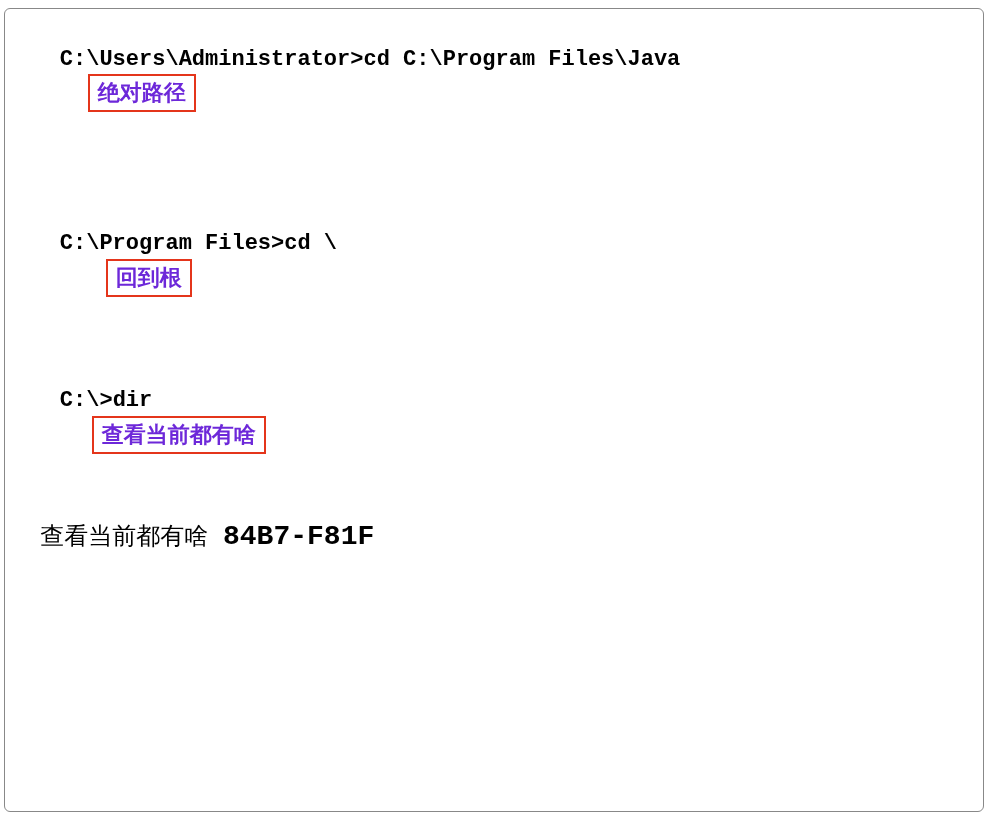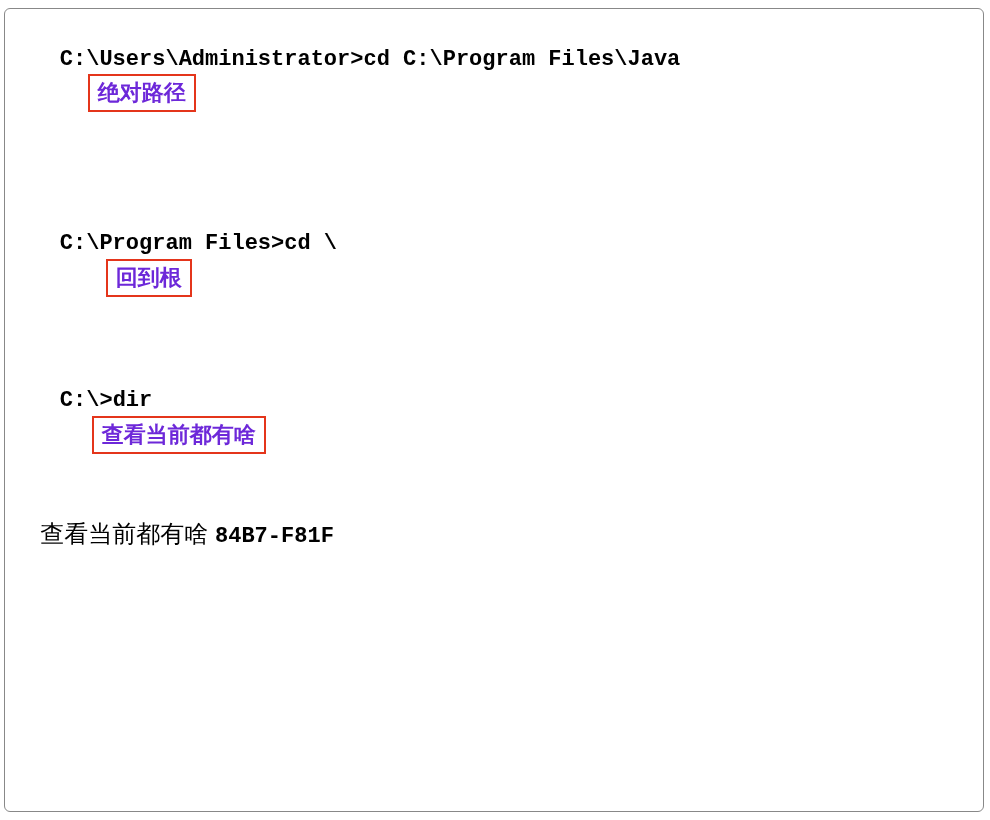--- a/index.html
+++ b/index.html
@@ -36,21 +36,21 @@
       margin-left: 10px;
       vertical-align: middle;
       background: #ffffff;
     }
     .info-cn {
       font-family: "SimSun","Microsoft YaHei",sans-serif;
       font-weight: normal;
       font-size: 24px;
     }
     .gap { height: 28px; }
-    .mono-part { font-family: "Consolas","Courier New",monospace; font-weight: bold; font-size:22px; }
+    .mono-part { font-family: "Consolas","Courier New",monospace; font-weight: bold; font-size:28px;margin-left:8px; }
   </style>
 </head>
 <body>
 
 <div class="container">
 
   <div class="line prompt-line">
     <span>C:\Users\Administrator&gt;</span><span>cd C:\Program Files\Java</span>
     <span class="annotation" style="margin-left:28px;">绝对路径</span>
   </div>

